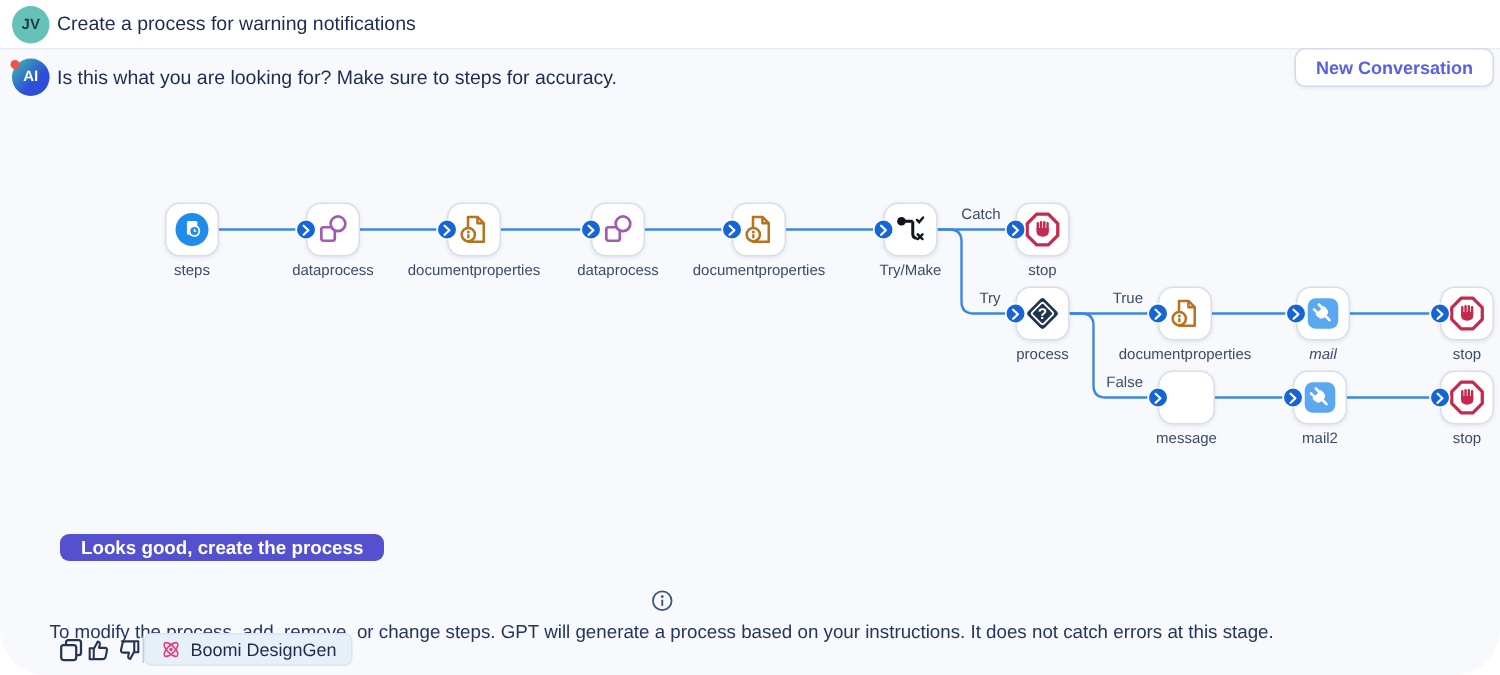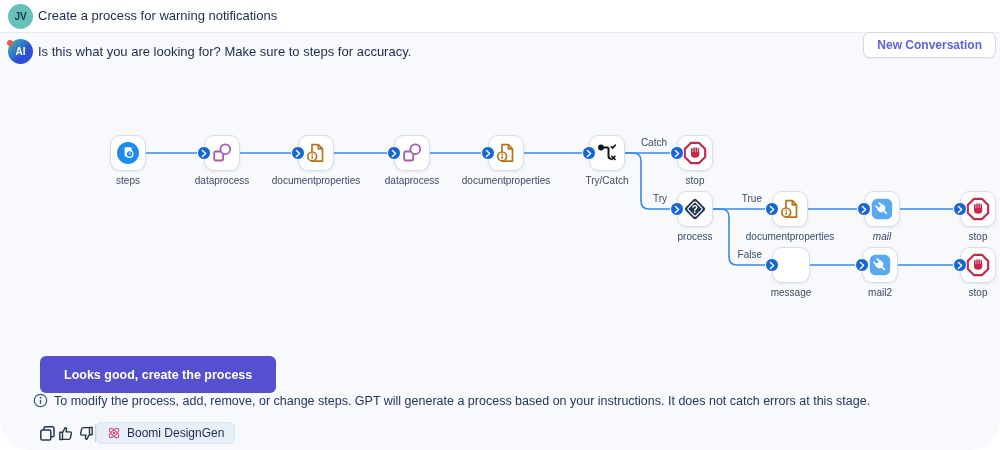--- a/index.html
+++ b/index.html
@@ -29,27 +29,27 @@
   .node { position:absolute; width:36px; height:36px; background:#fff;
           border:1px solid #d9dee8; border-radius:10px;
           display:flex; align-items:center; justify-content:center;
           box-shadow:0 1px 3px rgba(30,40,90,.10); }
   .node-label { position:absolute; top:39px; left:50%; transform:translateX(-50%);
                 font-size:10px; color:#3c4c66; white-space:nowrap; }
   .port { position:absolute; left:-8px; top:10px; width:14px; height:14px;
           border-radius:50%; background:#1565d6; border:1.5px solid #fff;
           display:flex; align-items:center; justify-content:center; }
 
-  .confirm-btn { position:absolute; left:40px; top:356px; height:37px; padding:0 24px;
+  .confirm-btn { position:absolute; left:40px; top:356px; height:18px; padding:0 14px;
                  background:#5450cf; border:none; border-radius:6px; color:#fff;
                  font-size:12.5px; font-weight:bold; cursor:pointer;
                  font-family:"Liberation Sans",sans-serif; }
 
   .info-row { position:absolute; left:33px; top:393px; display:flex; align-items:center; gap:6px;
-              font-size:12.5px; color:#24365a; }
+              font-size:12.5px; color:#24365a;flex-direction:column; }
 
   .actions-row { position:absolute; left:38px; top:422px; display:flex; align-items:center; gap:0; }
   .action-btn { background:none; border:none; padding:0; cursor:pointer; display:flex; }
   .v-divider { width:1px; height:18px; background:#c7d0dd; }
   .badge { display:inline-flex; align-items:center; gap:6px; padding:3px 10px;
            background:#e7eff8; border:1px solid #dbe6f2; border-radius:5px;
            font-size:12px; color:#1d2b4f; }
 </style>
 </head>
 <body>
@@ -155,21 +155,21 @@
       <svg width="8" height="9" viewBox="-4 -4.5 8 9">
             <path d="M-1.6,-3 L1.6,0 L-1.6,3" fill="none" stroke="#fff" stroke-width="1.5" stroke-linecap="round" stroke-linejoin="round"></path>
           </svg>
         </span>
         <svg width="24" height="24" viewBox="0 0 24 24">
     <circle cx="6" cy="6.5" r="2.9" fill="#10151c"></circle>
     <path d="M6,6.5 H13.5 M13.5,6.5 V15 Q13.5,17.8 16.2,17.8" fill="none" stroke="#10151c" stroke-width="2"></path>
     <path d="M16.3,5.6 l1.5,1.5 l2.6,-3.1" fill="none" stroke="#10151c" stroke-width="1.6" stroke-linecap="round"></path>
     <path d="M16.8,15.2 l3.2,3.2 M20,15.2 l-3.2,3.2" stroke="#10151c" stroke-width="1.6" stroke-linecap="round"></path>
         </svg>
-        <div class="node-label">Try/Catch</div>
+        <div class="node-label">Try/Make</div>
       </div>
       <div class="node" style="left: 677px; top: 135px;">
         <span class="port">
       <svg width="8" height="9" viewBox="-4 -4.5 8 9">
             <path d="M-1.6,-3 L1.6,0 L-1.6,3" fill="none" stroke="#fff" stroke-width="1.5" stroke-linecap="round" stroke-linejoin="round"></path>
           </svg>
         </span>
         <svg width="26" height="26" viewBox="0 0 24 24">
     <path d="M8.4,2.6 H15.6 L21.4,8.4 V15.6 L15.6,21.4 H8.4 L2.6,15.6 V8.4 Z" fill="#fff" stroke="#c5294d" stroke-width="2" stroke-linejoin="round"></path>
     <path d="M9.1,8.1 v3.4 M11.1,7.5 v4 M13.1,7.5 v4 M15.1,8.1 v3.4" stroke="#c5294d" stroke-width="1.5" stroke-linecap="round"></path>

